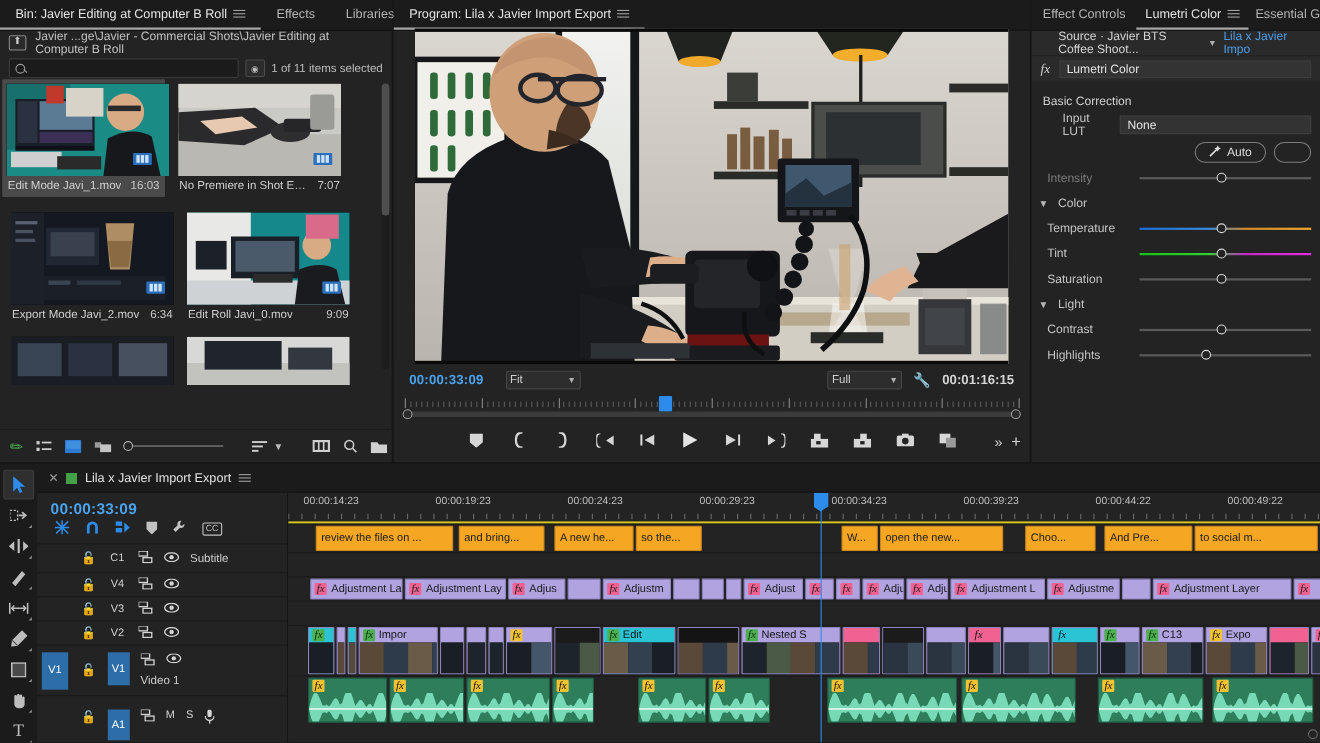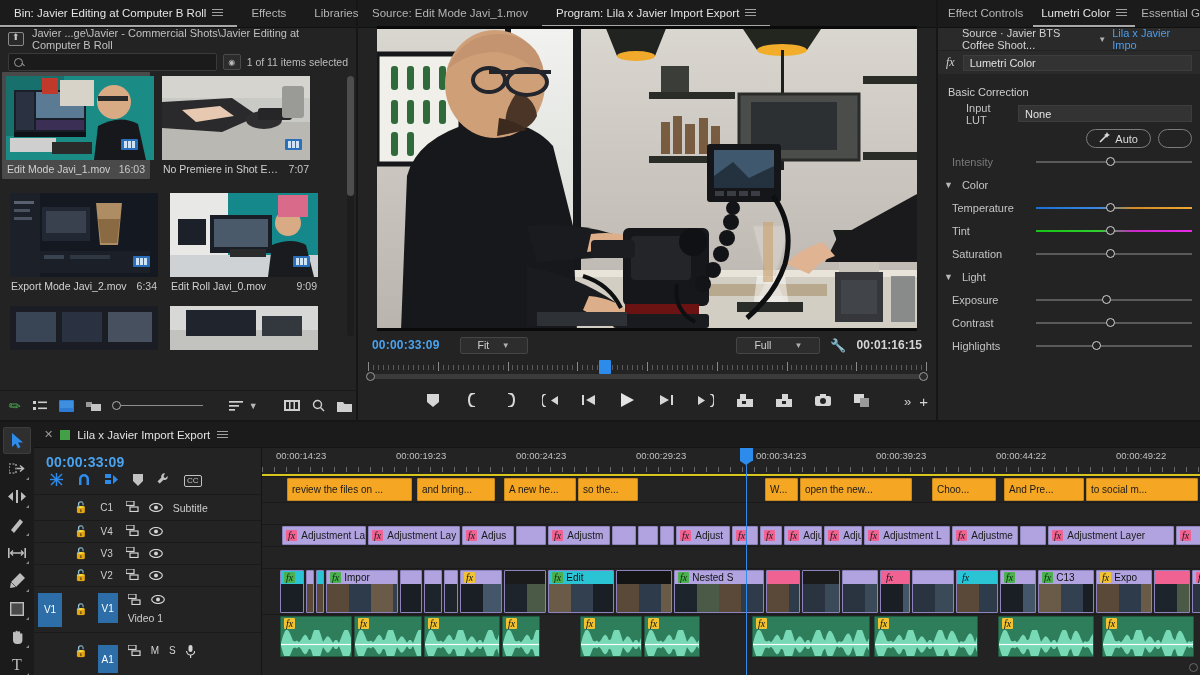--- a/index.html
+++ b/index.html
@@ -90,21 +90,21 @@
   #monitor { left: 358px; top: 0; width: 578px; height: 420px; background: #232323; }
   .mon-stage { position:absolute; left:0; right:0; top:28px; bottom:92px; background:#232323;
     display:flex; align-items:center; justify-content:center; }
   .mon-img { width: 540px; height: 305px; position: relative; overflow: hidden; background:#0c0c0c; }
   .mon-ctrlrow { position:absolute; left:0; right:0; bottom:60px; height:30px;
      display:flex; align-items:center; padding:0 14px; gap:10px; }
   .tc-blue { color:#4aa3f0; font-size:12px; font-weight:bold; letter-spacing:0.2px;}
   .tc-grey { color:#d4d4d4; font-size:12px; font-weight:bold;}
   .mini-select {
     height:17px; min-width:62px; background:#2d2d2d; border:1px solid #454545; border-radius:2px;
-    display:flex; align-items:center; justify-content:space-between; padding:0 17px;
+    display:flex; align-items:center; justify-content:space-between; padding:0 3px;
     font-size:10.5px; color:#d0d0d0;
   }
   .caret { font-size: 8px; color:#b0b0b0; }
   .wrench { color:#cfcfcf; font-size:13px;}
   .mon-ruler { position:absolute; left:10px; right:10px; bottom:40px; height:18px; }
   .ruler-ticks { position:absolute; left:0; right:0; top:0; height:11px; }
   .ruler-ticks i { position:absolute; top:3px; width:1px; height:5px; background:#5a5a5a;}
   .ruler-ticks i.maj { top:0; height:9px; background:#8a8a8a;}
   .ruler-bar { position:absolute; left:0; right:0; top:12px; height:5px; background:#3b3b3b; border-radius:3px;}
   .ruler-bar .handle { position:absolute; top:-2px; width:9px; height:9px; border:1.3px solid #9a9a9a;
@@ -450,23 +450,20 @@
         <svg width="14" height="12" viewBox="0 0 14 12">
             <rect x="0" y="0" width="10" height="9" fill="#bdbdbd"></rect>
             <rect x="4" y="3" width="10" height="9" fill="#8f8f8f"></rect>
           </svg>
       </span>
     </div>
   </div>
 
   <div class="panel" id="monitor">
     <div class="tabbar">
-      <div class="tab">
-        <span>Source: Edit Mode Javi_1.mov</span>
-      </div>
       <div class="tab active">
         <span>Program: Lila x Javier Import Export</span>
         <span class="hamb">
             <i></i>
             <i></i>
             <i></i>
           </span>
       </div>
     </div>
 
@@ -596,21 +593,21 @@
       </div>
     </div>
 
     <div class="mon-ctrlrow">
       <span class="tc-blue">00:00:33:09</span>
       <span class="mini-select" style="margin-left:10px;width:68px;">
         <span>Fit</span>
         <span class="caret">▼</span>
       </span>
       <span style="flex:1 1 auto"></span>
-      <span class="mini-select" style="width:84px;">
+      <span class="mini-select" style="width:68px;">
         <span>Full</span>
         <span class="caret">▼</span>
       </span>
       <span class="wrench">🔧</span>
       <span class="tc-grey">00:01:16:15</span>
     </div>
 
     <div class="mon-ruler">
       <div class="ruler-ticks" id="mon-ticks">
           <i class="maj" style="left: 0px;"></i>
@@ -900,27 +897,20 @@
           <span class="track"></span>
           <span class="knob" style="left:45%;"></span>
         </span>
       </div>
 
       <div class="lum-row" style="padding-left:6px;">
         <span class="twirl">▼</span>
         <span class="lbl">Light</span>
       </div>
 
-      <div class="lum-row">
-        <span class="lbl">Exposure</span>
-        <span class="slider">
-          <span class="track"></span>
-          <span class="knob" style="left:42%;"></span>
-        </span>
-      </div>
 
       <div class="lum-row">
         <span class="lbl">Contrast</span>
         <span class="slider">
           <span class="track"></span>
           <span class="knob" style="left:45%;"></span>
         </span>
       </div>
 
       <div class="lum-row">

